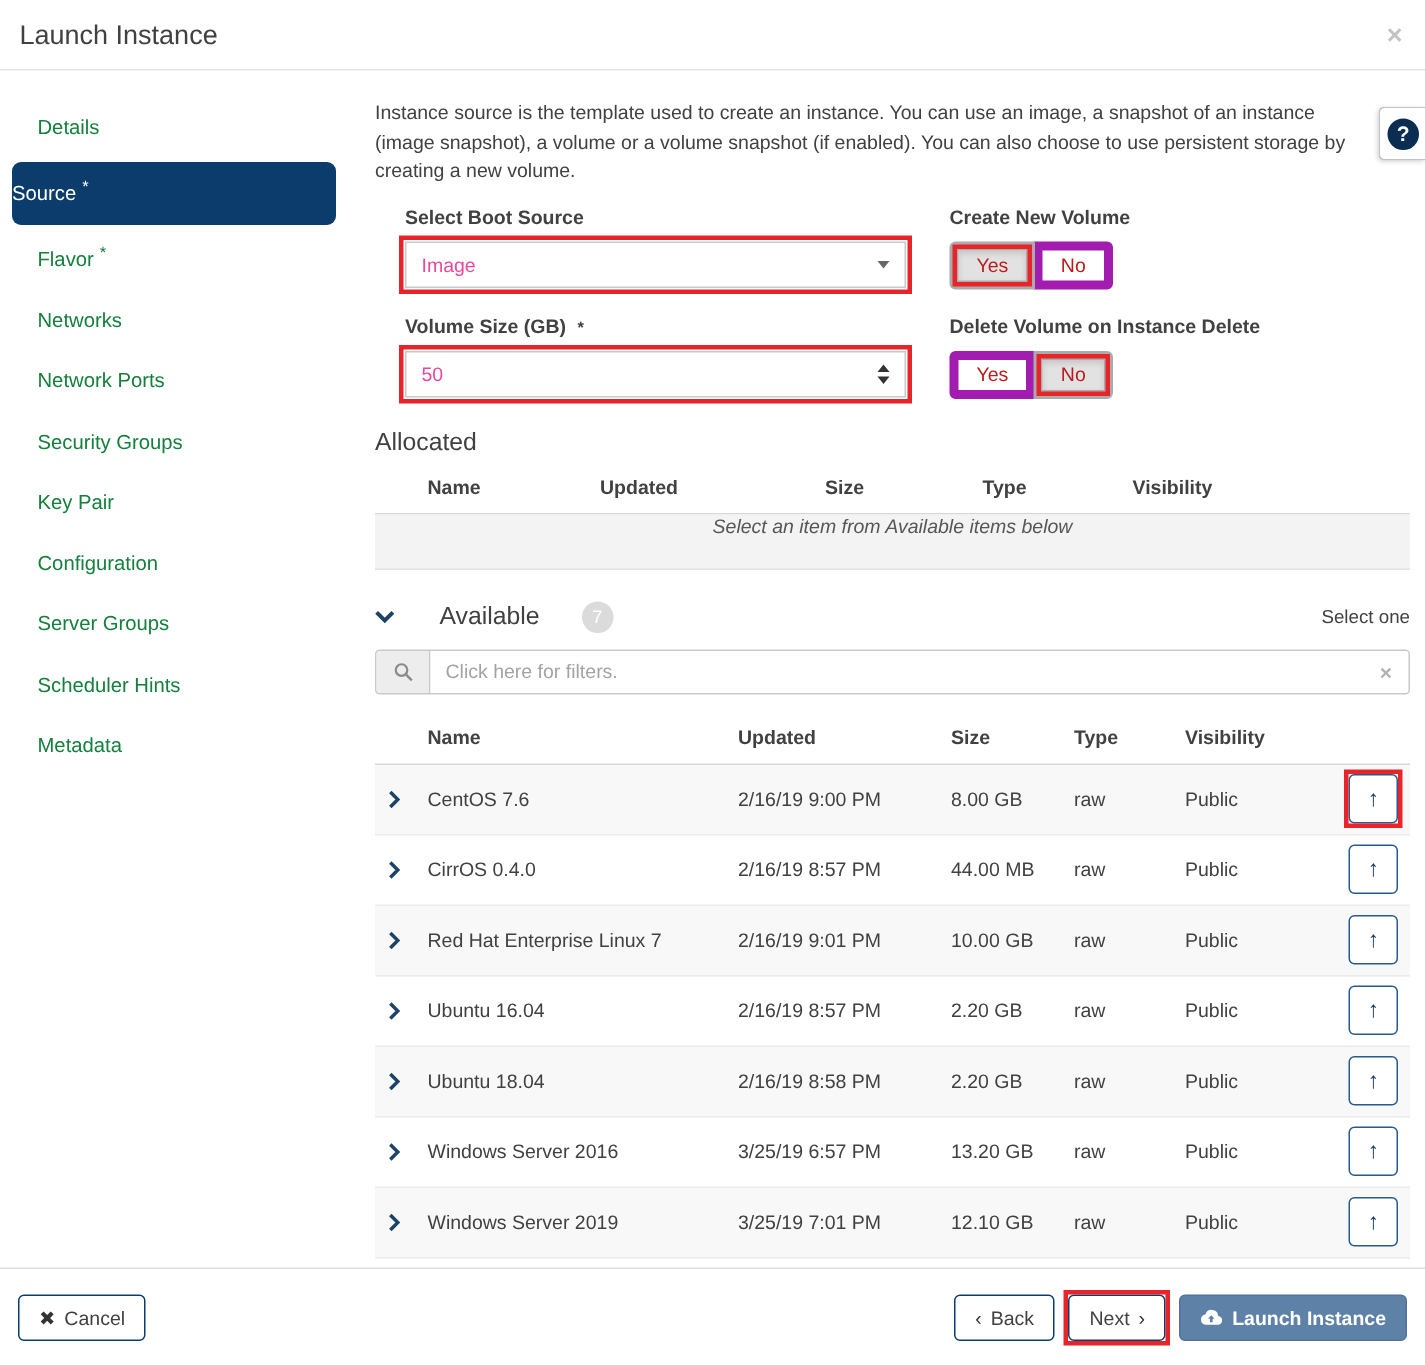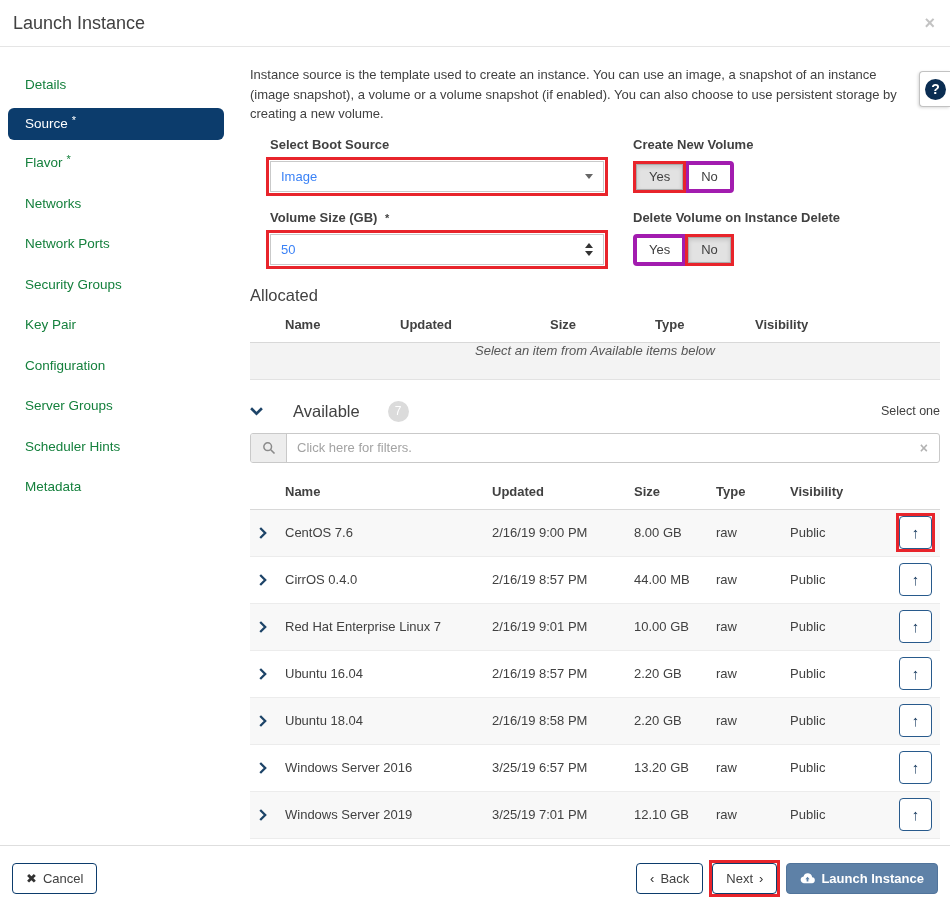--- a/index.html
+++ b/index.html
@@ -12,44 +12,44 @@
   .modal-header { height:47px; border-bottom:1px solid #e5e5e5; display:flex; align-items:center; padding:0 15px 0 13px; }
   .modal-title { font-size:18px; font-weight:400; color:#414141; }
   .close-x { margin-left:auto; color:#c3c3c3; font-size:18px; font-weight:700; cursor:pointer; line-height:1; }
   
   .modal-body { display:flex; height:798px; }
   .sidebar { width:240px; flex-shrink:0; padding-top:17px; }
   .sidebar ul { list-style:none; }
   .sidebar li { height:40.5px; display:flex; align-items:center; padding-left:25px;
     color:#15803d; font-size:13.5px; cursor:pointer; }
   .sidebar li.active { background:#0c3c6c; color:#fff; border-radius:6px;
-    margin:3px 16px 3px 8px; height:32px; padding-left:17px; }
+    margin:3px 16px 3px 8px; height:42px; padding-left:0; }
   .req { font-size:11px; margin-left:4px; transform:translateY(-4px); }
   
   .content { flex:1; padding:18px 10px 0 10px; position:relative; }
   .panel-desc { width:662px; font-size:13px; line-height:1.5; color:#414141; margin-bottom:13px; }
   .help-btn { position:absolute; right:0; top:24px; width:31px; height:36px; background:#fff;
     border:1px solid #c2c2c2; border-right:none; border-radius:4px 0 0 4px;
     box-shadow:-1px 1px 3px rgba(0,0,0,.15); display:flex; align-items:center; padding-left:5px; cursor:pointer; }
   .help-circle { width:21px; height:21px; border-radius:50%; background:#0b2d52; color:#fff;
     font-weight:700; font-size:14px; display:flex; align-items:center; justify-content:center; }
   
   .form-grid { display:grid; grid-template-columns:334px 1fr; column-gap:29px; row-gap:17px; margin-bottom:20px;margin-left:20px; }
   .field label { display:block; font-weight:700; font-size:13px; color:#414141; margin-bottom:9px; }
   .select-box, .number-box { height:31px; border:1px solid #c9c9c9; background:#fff; display:flex;
-    align-items:center; padding:0 10px; font-size:13px; color:#3b82f6; cursor:pointer; }
+    align-items:center; padding:0 10px; font-size:13px; color:#ec4899; cursor:pointer; }
   .caret-down { width:0; height:0; border-left:4px solid transparent; border-right:4px solid transparent;
     border-top:5px solid #666; margin-left:auto; }
   .spinner { margin-left:auto; display:flex; flex-direction:column; gap:3px; }
   .spinner i { display:block; width:0; height:0; border-left:4px solid transparent; border-right:4px solid transparent; }
   .spinner .up { border-bottom:5px solid #333; }
   .spinner .dn { border-top:5px solid #333; }
   .btn-group { display:flex; width:max-content; }
   .toggle { height:32px; min-width:42px; padding:0 12px; font-size:13px; background:#fff;
-    border:4px solid #a21caf; color:#404040; cursor:pointer; font-family:inherit; }
+    border:6px solid #a21caf; color:#b91c1c; cursor:pointer; font-family:inherit; }
   .btn-group .toggle:first-child { border-radius:4px 0 0 4px; }
   .btn-group .toggle:last-child { border-radius:0 4px 4px 0; margin-left:-1px; }
   .toggle.active { background:#e2e2e2; border-color:#ababab; box-shadow:inset 0 2px 4px rgba(0,0,0,.13); border-radius:0; }
   
   .red-annot { position:relative; }
   .red-annot::after { content:""; position:absolute; inset:-5px; border:3px solid #e8242b; pointer-events:none; z-index:3; }
   .toggle.red-annot::after { inset:-4px; }
   
   .section-title { font-size:16.5px; font-weight:400; color:#414141; margin:20px 0 12px; }
   .thead { display:flex; padding:0 0 10px 35px; border-bottom:1px solid #d8d8d8; font-weight:700; font-size:13px; color:#414141; }

